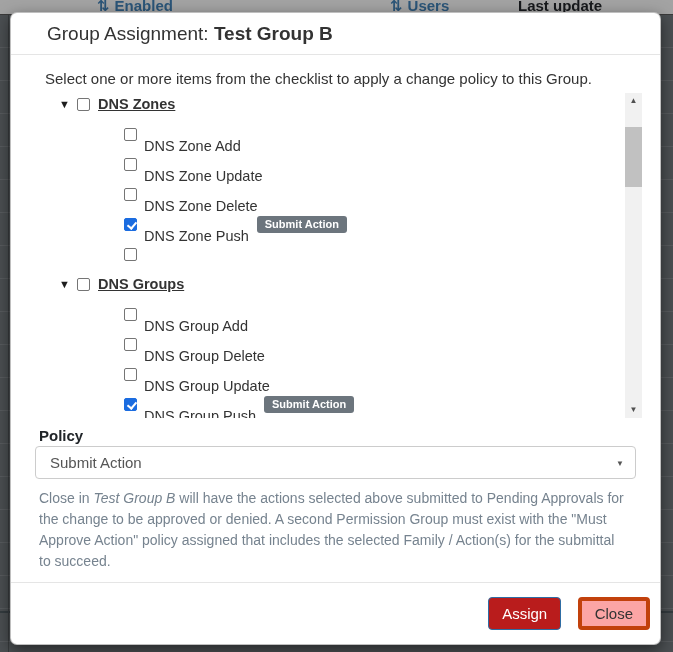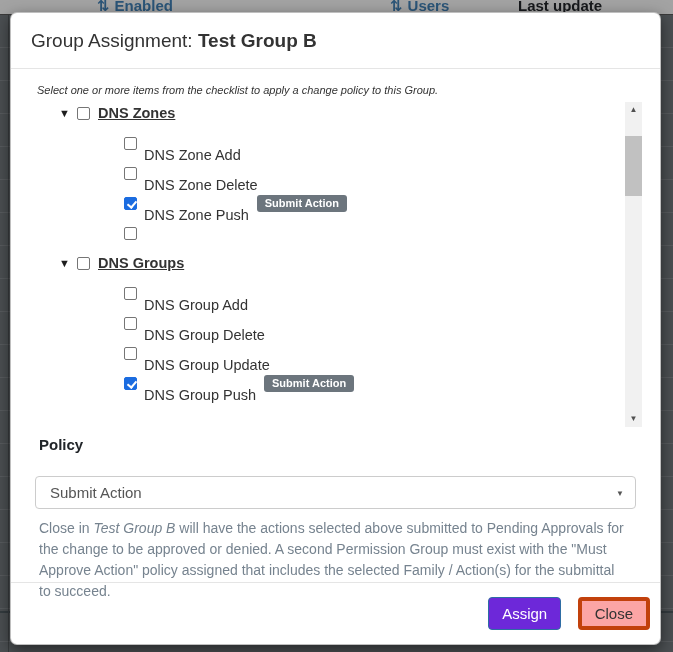--- a/index.html
+++ b/index.html
@@ -34,27 +34,27 @@
   .th-last{left:518px;}
 
   
   .modal{
     position:absolute;left:10px;top:12px;width:651px;height:633px;
     background:#fff;border:1px solid rgba(0,0,0,0.25);border-radius:7px;
     box-shadow:0 5px 15px rgba(0,0,0,0.5);
     box-sizing:border-box;color:#333;
   }
   .modal-header{
-    height:56px;padding:0 20px;border-bottom:1px solid #e5e5e5;
+    height:42px;padding:0 36px;border-bottom:1px solid #e5e5e5;
     display:flex;align-items:center;box-sizing:border-box;
   }
   .modal-title{font-size:19px;font-weight:normal;margin:0;color:#333;}
   .modal-title b{font-weight:bold;}
   .modal-body{padding:15px 14px 0 24px;}
-  .intro{margin:0 0 4px 2px;font-size:11px;color:#333;font-style:italic;}
+  .intro{margin:0 0 4px 10px;font-size:15px;color:#333;}
 
   
   .checklist{
     position:relative;height:327px;box-sizing:border-box;
     padding:6px 30px 0 24px;overflow:hidden;
   }
   .family-header{display:flex;align-items:center;height:14px;margin-bottom:16px;}
   .family + .family{margin-top:4px;}
   .caret-expand{font-size:11px;color:#1d1d1d;width:14px;line-height:14px;}
   .cbx{
@@ -83,21 +83,21 @@
   }
   .sb-btn{
     position:absolute;left:0;width:17px;height:16px;background:#f1f1f1;
     color:#505050;font-size:8px;text-align:center;line-height:16px;
   }
   .sb-btn.up{top:0;}
   .sb-btn.down{bottom:0;}
   .sb-thumb{position:absolute;left:0;top:34px;width:17px;height:60px;background:#c1c1c1;}
 
   
-  .policy-label{font-size:15px;font-weight:bold;color:#212529;margin:9px 0 23px 4px;}
+  .policy-label{font-size:15px;font-weight:bold;color:#212529;margin:9px 0 2px 4px;}
   .select{
     position:relative;height:33px;box-sizing:border-box;margin-right:10px;
     border:1px solid #ccc;border-radius:4px;background:#fff;
     display:flex;align-items:center;padding:0 26px 0 14px;
     font-size:15px;color:#555;
   }
   .select .caret-down{
     position:absolute;right:11px;top:12px;font-size:8px;color:#555;
   }
   .help{
@@ -107,21 +107,21 @@
 
   
   .modal-footer{
     position:absolute;left:0;right:0;bottom:0;height:62px;box-sizing:border-box;
     border-top:1px solid #e5e5e5;padding:14px 10px 0 0;text-align:right;
   }
   .btn{
     display:inline-block;height:33px;box-sizing:border-box;border-radius:4px;
     font-family:inherit;font-size:15px;padding:0 13px;cursor:pointer;
   }
-  .btn-primary{background:#6d28d9;border:1px solid #2e6da4;color:#fff;}
+  .btn-primary{background:#b91c1c;border:1px solid #2e6da4;color:#fff;}
   .btn-default{background:#fca5a5;border:4px solid #c2410c;color:#333;margin-left:12px;}
 </style>
 </head>
 <body>
 
 <div class="screen">
 
   <div class="backdrop">
     <div class="dim-rows"></div>
     <div class="dim-vline"></div>
@@ -157,20 +157,24 @@
               <span class="caret-expand">▼</span>
               <span class="cbx"></span>
               <span class="family-label">DNS Zones</span>
             </div>
             <div class="check-item">
               <span class="cbx"></span>
               <span class="item-label">DNS Zone Add</span>
             </div>
             <div class="check-item">
               <span class="cbx"></span>
+              <span class="item-label">DNS Zone Update</span>
+            </div>
+            <div class="check-item">
+              <span class="cbx"></span>
               <span class="item-label">DNS Zone Delete</span>
             </div>
             <div class="check-item">
               <span class="cbx checked"></span>
               <span class="item-label">DNS Zone Push</span>
               <span class="badge">Submit Action</span>
             </div>
             <div class="check-item">
               <span class="cbx"></span>
             </div>

